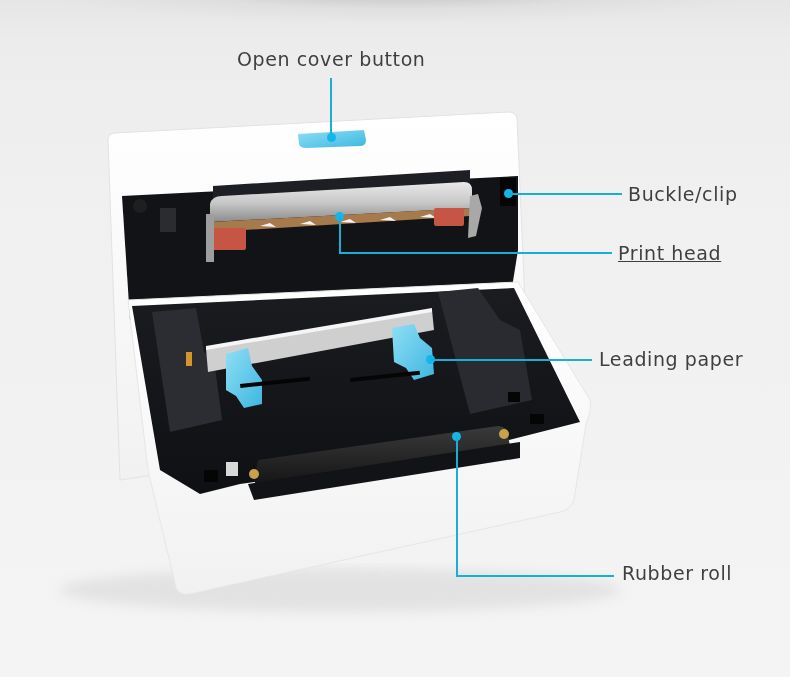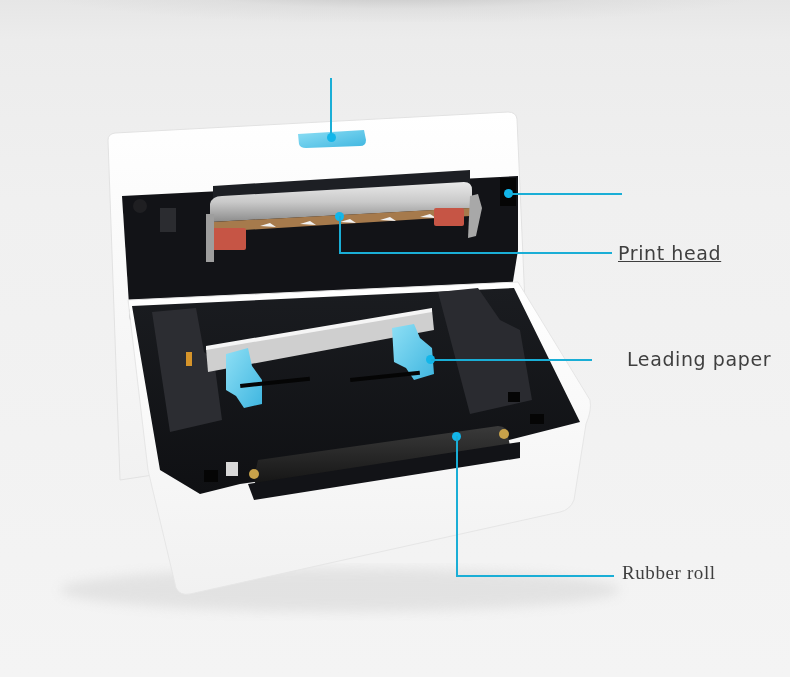--- a/index.html
+++ b/index.html
@@ -102,34 +102,36 @@
 
     <path d="M258 460 L498 426 Q508 426 508 436 L510 446 L262 486 Q254 486 254 478 Z" fill="url(#roller)"></path>
     <circle cx="504" cy="434" r="5" fill="#c8a24a"></circle>
     <circle cx="254" cy="474" r="5" fill="#c8a24a"></circle>
     <rect x="226" y="462" width="12" height="14" fill="#d8d8d8"></rect>
     <rect x="204" y="470" width="14" height="12" fill="#050505"></rect>
 
     <path d="M248 484 L520 442 L520 458 L254 500 Z" fill="#121317"></path>
   </svg>
 
+  <span class="label" style="left:237px; top:46px;">Open cover button</span>
   <div class="line" style="left:330px; top:78px; width:2px; height:58px;"></div>
   <div class="dot" style="left:327px; top:133px;"></div>
 
   <div class="dot" style="left:504px; top:189px;"></div>
   <div class="line" style="left:509px; top:193px; width:113px; height:2px;"></div>
+  <span class="label" style="left:628px; top:181px;">Buckle/clip</span>
 
   <div class="dot" style="left:335px; top:212px;"></div>
   <div class="line" style="left:339px; top:216px; width:2px; height:37px;"></div>
   <div class="line" style="left:339px; top:252px; width:273px; height:2px;"></div>
   <span class="label" style="left:618px; top:240px;text-decoration:underline;">Print head</span>
 
   <div class="dot" style="left:426px; top:355px;"></div>
   <div class="line" style="left:431px; top:359px; width:161px; height:2px;"></div>
-  <div class="label" style="left:599px; top:346px;margin-left:28px;">
+  <div class="label" style="left:599px; top:346px;">
     <div>Leading paper</div>
   </div>
 
   <div class="dot" style="left:452px; top:432px;"></div>
   <div class="line" style="left:456px; top:436px; width:2px; height:140px;"></div>
   <div class="line" style="left:456px; top:575px; width:158px; height:2px;"></div>
-  <span class="label" style="left:622px; top:560px;font-family:Liberation Serif, serif;">Rubber roll</span>
+  <span class="label" style="left:622px; top:560px;">Rubber roll</span>
 </div>
 
 </body></html>

